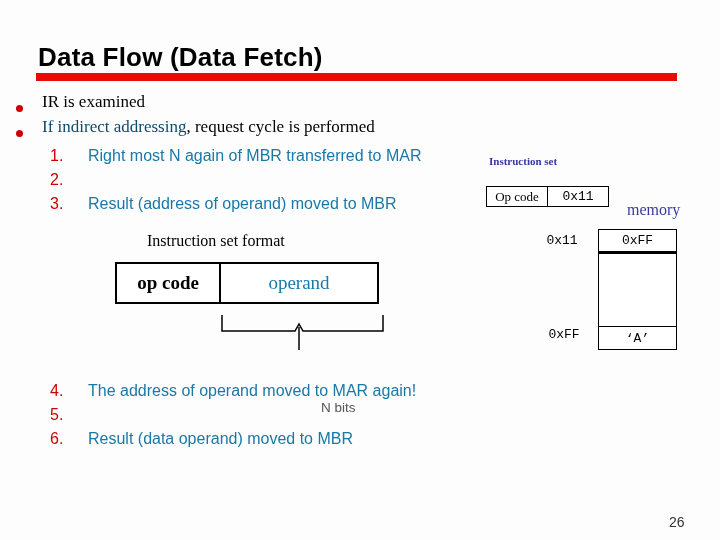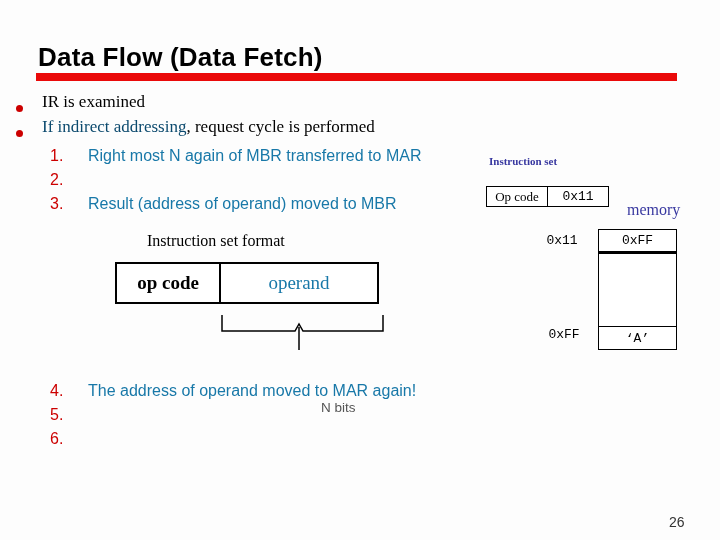--- a/index.html
+++ b/index.html
@@ -164,16 +164,17 @@
 <div class="abs steps" style="top:379px;">
   <div class="step">
     <span class="num">4.</span>
     <span class="txt">The address of operand moved to MAR again!</span>
   </div>
   <div class="step">
     <span class="num">5.</span>
   </div>
   <div class="step">
     <span class="num">6.</span>
+    <span class="txt">Result (data operand) moved to MBR</span>
   </div>
 </div>
 
 <div class="abs page-number">26</div>
 
 </body></html>

